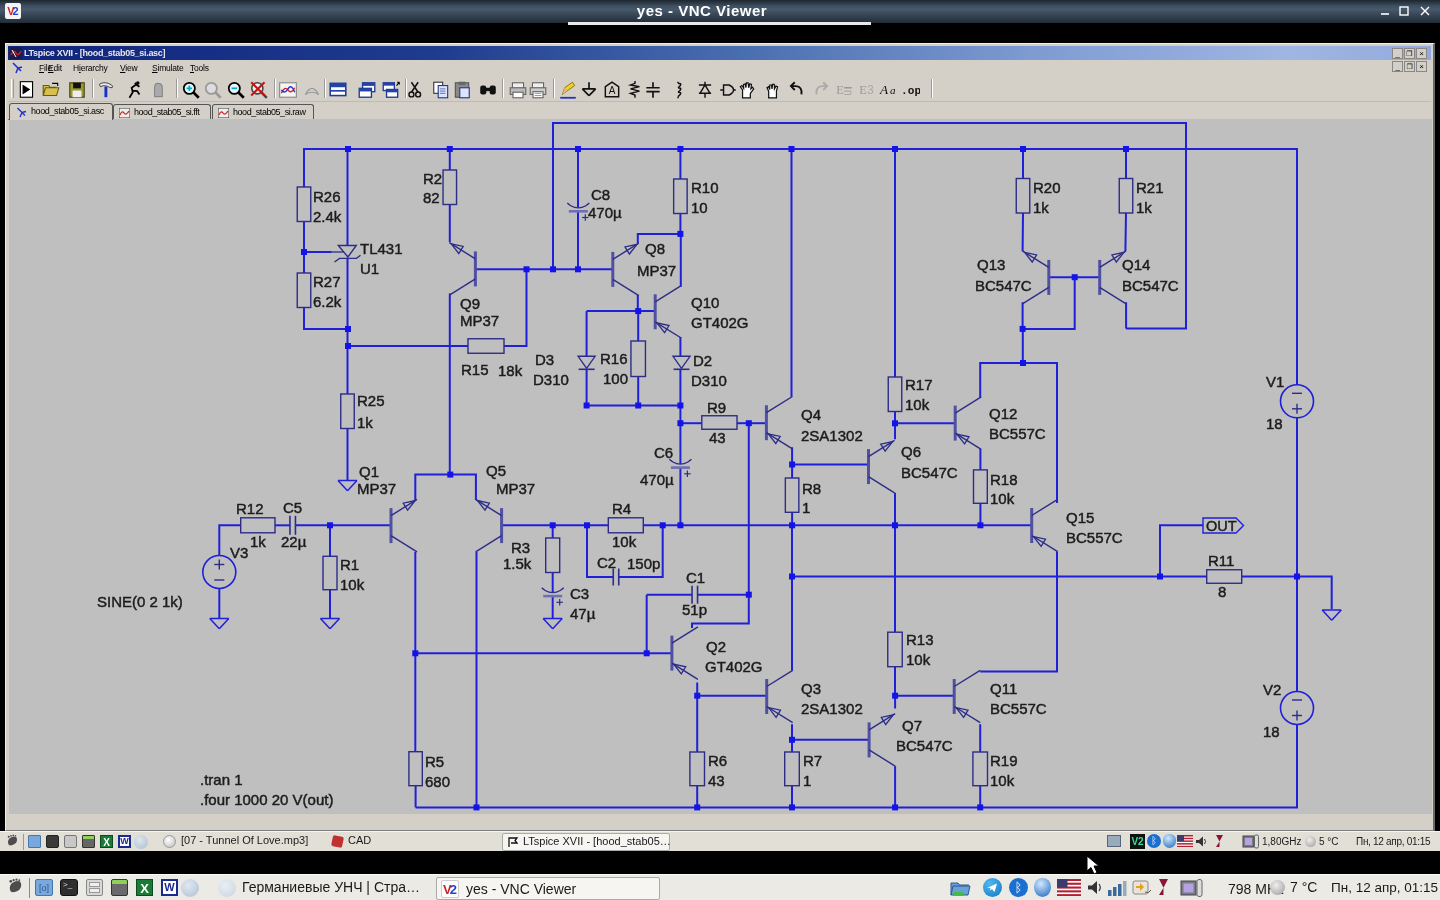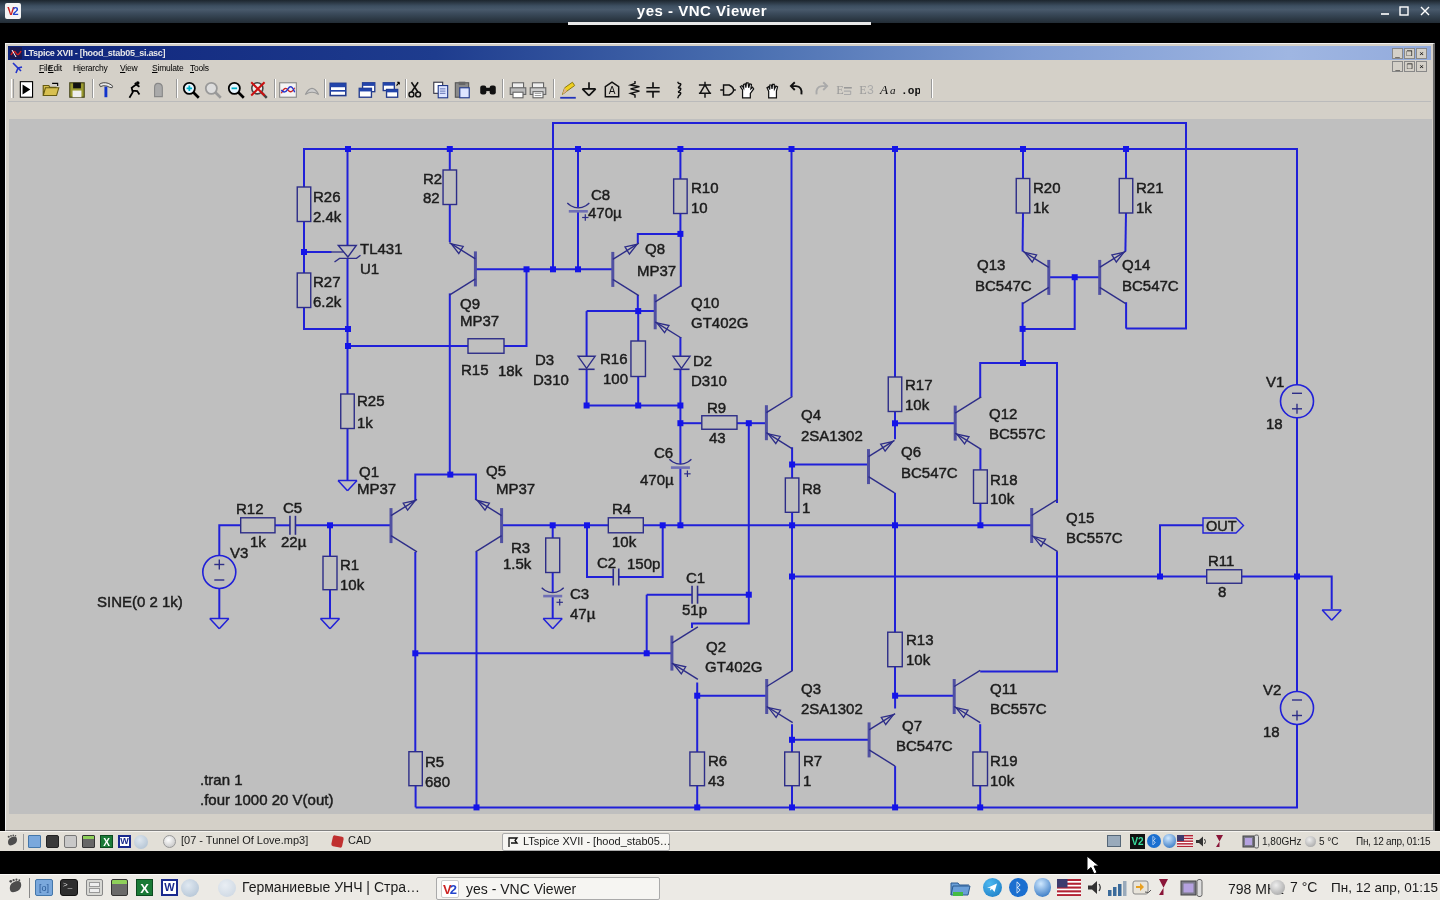--- a/index.html
+++ b/index.html
@@ -216,20 +216,42 @@
       </svg>
 <svg style="position:absolute;left:871px;top:4px" width="20" height="20" viewBox="0 0 18 18">
         <text x="1" y="13" font-size="12" font-style="italic" fill="#111" font-family="Liberation Serif">A</text>
         <text x="10" y="13" font-size="10" font-style="italic" fill="#111" font-family="Liberation Serif">a</text>
       </svg>
 <svg style="position:absolute;left:892px;top:4px" width="20" height="20" viewBox="0 0 18 18">
         <text x="1" y="12.5" font-size="10" font-weight="bold" fill="#111" font-family="Liberation Mono">.op</text>
       </svg>
   </div>
 
+  <div class="abs" style="left:2px;top:58px;right:2px;height:18px;background:#d4d0c8;border-bottom:1px solid #777;">
+    <div class="abs" style="left:1px;top:1px;width:104px;height:17px;background:#d4d0c8;border:1px solid #555;border-bottom:none;border-radius:3px 3px 0 0;z-index:2;">
+      <svg class="abs" style="left:6px;top:3px" width="11" height="11">
+          <path d="M1.5,1 L6,5.5 L10,4.5 M6,5.5 L4,10 M6,5.5 L9,8.5" stroke="#2233cc" stroke-width="1.4" fill="none"></path>
+        </svg>
+      <span style="position:absolute;left:21px;top:2px;font-size:9px;letter-spacing:-.4px;">hood_stab05_si.asc</span>
+    </div>
+    <div class="abs" style="left:105px;top:2px;width:98px;height:16px;background:#d4d0c8;border:1px solid #555;border-bottom:none;border-radius:3px 3px 0 0;">
+      <svg class="abs" style="left:5px;top:3px" width="11" height="10">
+          <rect width="11" height="10" fill="#eee" stroke="#333" stroke-width="1"></rect>
+          <path d="M1,7 Q3,2 5,5 T10,3" stroke="#cc2222" stroke-width="1.3" fill="none"></path>
+        </svg>
+      <span style="position:absolute;left:20px;top:2px;font-size:9px;letter-spacing:-.45px;">hood_stab05_si.fft</span>
+    </div>
+    <div class="abs" style="left:204px;top:2px;width:102px;height:16px;background:#d4d0c8;border:1px solid #555;border-bottom:none;border-radius:3px 3px 0 0;">
+      <svg class="abs" style="left:5px;top:3px" width="11" height="10">
+          <rect width="11" height="10" fill="#eee" stroke="#333" stroke-width="1"></rect>
+          <path d="M1,7 Q3,2 5,5 T10,3" stroke="#cc2222" stroke-width="1.3" fill="none"></path>
+        </svg>
+      <span style="position:absolute;left:20px;top:2px;font-size:9px;letter-spacing:-.45px;">hood_stab05_si.raw</span>
+    </div>
+  </div>
 </div>
 
 <div class="abs" style="left:9px;top:119px;width:1423px;height:695px;background:#bfbfbf;"></div>
 <svg class="abs" style="left:0;top:0;" width="1440" height="820" viewBox="0 0 1440 820" font-family="Liberation Sans,sans-serif">
 <path d="M553,269.3 L553,123 L1186,123 L1186,328.6 L1126.1,328.6" stroke="#2020d8" stroke-width="2" fill="none"></path>
 <path d="M304,187 L304,149 L1297,149 L1297,385" stroke="#2020d8" stroke-width="2" fill="none"></path>
 <path d="M304,222 L304,252 L304,273" stroke="#2020d8" stroke-width="2" fill="none"></path>
 <path d="M304,252 L331.5,252" stroke="#2020d8" stroke-width="2" fill="none"></path>
 <path d="M304,307 L304,329 L348,329" stroke="#2020d8" stroke-width="2" fill="none"></path>
 <path d="M347.5,149 L347.5,245" stroke="#2020d8" stroke-width="2" fill="none"></path>

